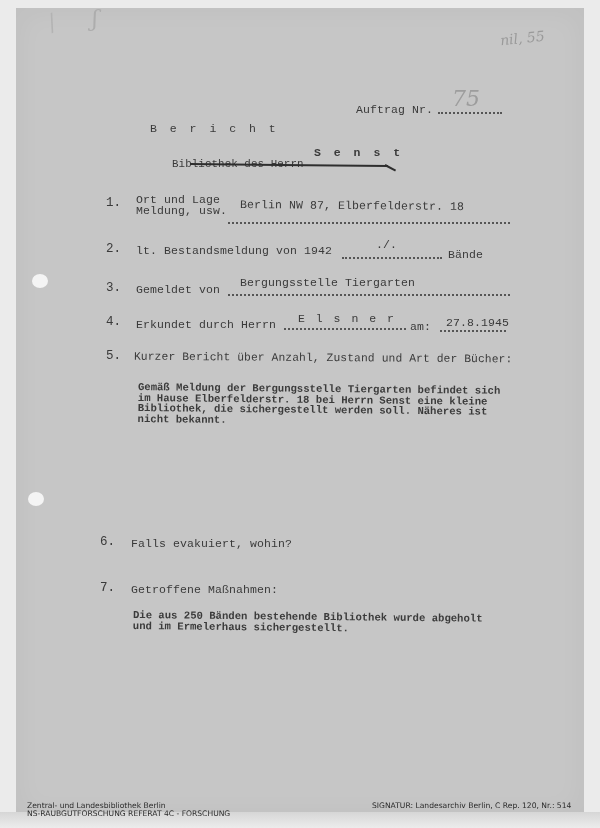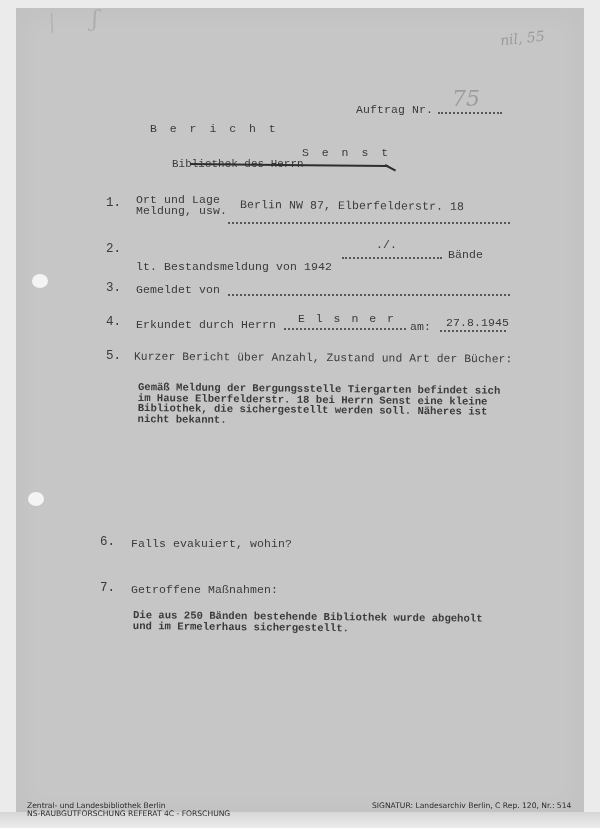--- a/index.html
+++ b/index.html
@@ -114,38 +114,39 @@
   <div class="hand" style="left:92px; top:6px; font-size:22px; color:#adadad;">ʃ</div>
 
   <div class="hand" style="left:500px; top:30px; font-size:14px; color:#9a9a9a; transform:rotate(-6deg);">nil, 55</div>
 
   <div class="typed" style="left:356px; top:103px;">Auftrag Nr.</div>
   <div class="dots" style="left:438px; top:112px; width:64px;"></div>
   <div class="hand" style="left:452px; top:86px; font-size:22px; color:#9d9d9d;">75</div>
 
   <div class="typed spaced" style="left:150px; top:122px; letter-spacing:3px;">B e r i c h t</div>
   <div class="typed" style="left:172px; top:146px; font-size:10.8px;margin-top:12px;">Bibliothek des Herrn</div>
-  <div class="typed" style="left:302px; top:146px; letter-spacing:3px;">S e n s t</div>
+  <div class="typed" style="left:314px; top:146px; letter-spacing:3px;font-weight:bold;">S e n s t</div>
   <div class="underline-rule"></div>
   <div class="underline-tail"></div>
 
   <div class="typed" style="left:106px; top:196px; font-size:12.5px;">1.</div>
   <div class="typed" style="left:136px; top:193px;">Ort und Lage</div>
   <div class="typed" style="left:136px; top:204px;">Meldung, usw.</div>
   <div class="typed" style="left:240px; top:199px; transform:rotate(0.5deg);">Berlin NW 87, Elberfelderstr. 18</div>
   <div class="dots" style="left:228px; top:222px; width:282px;"></div>
 
   <div class="typed" style="left:106px; top:242px; font-size:12.5px;">2.</div>
-  <div class="typed" style="left:136px; top:260px;">lt. Bestandsmeldung von 1942</div>
+  <div class="typed" style="left:136px; top:244px;">lt. Bestandsmeldung von 1942</div>
   <div class="dots" style="left:342px; top:257px; width:100px;"></div>
   <div class="typed" style="left:376px; top:238px;">./.</div>
   <div class="typed" style="left:448px; top:248px;font-family:Liberation Mono, monospace;">Bände</div>
 
   <div class="typed" style="left:106px; top:281px; font-size:12.5px;">3.</div>
   <div class="typed" style="left:136px; top:283px;">Gemeldet von</div>
+  <div class="typed" style="left:240px; top:276px;">Bergungsstelle Tiergarten</div>
   <div class="dots" style="left:228px; top:294px; width:282px;"></div>
 
   <div class="typed" style="left:106px; top:315px; font-size:12.5px;">4.</div>
   <div class="typed" style="left:136px; top:318px;">Erkundet durch Herrn</div>
   <div class="typed" style="left:298px; top:312px; letter-spacing:2px;">E l s n e r</div>
   <div class="dots" style="left:284px; top:328px; width:122px;"></div>
   <div class="typed" style="left:410px; top:320px;">am:</div>
   <div class="typed" style="left:446px; top:316px;">27.8.1945</div>
   <div class="dots" style="left:440px; top:330px; width:66px;"></div>
 

